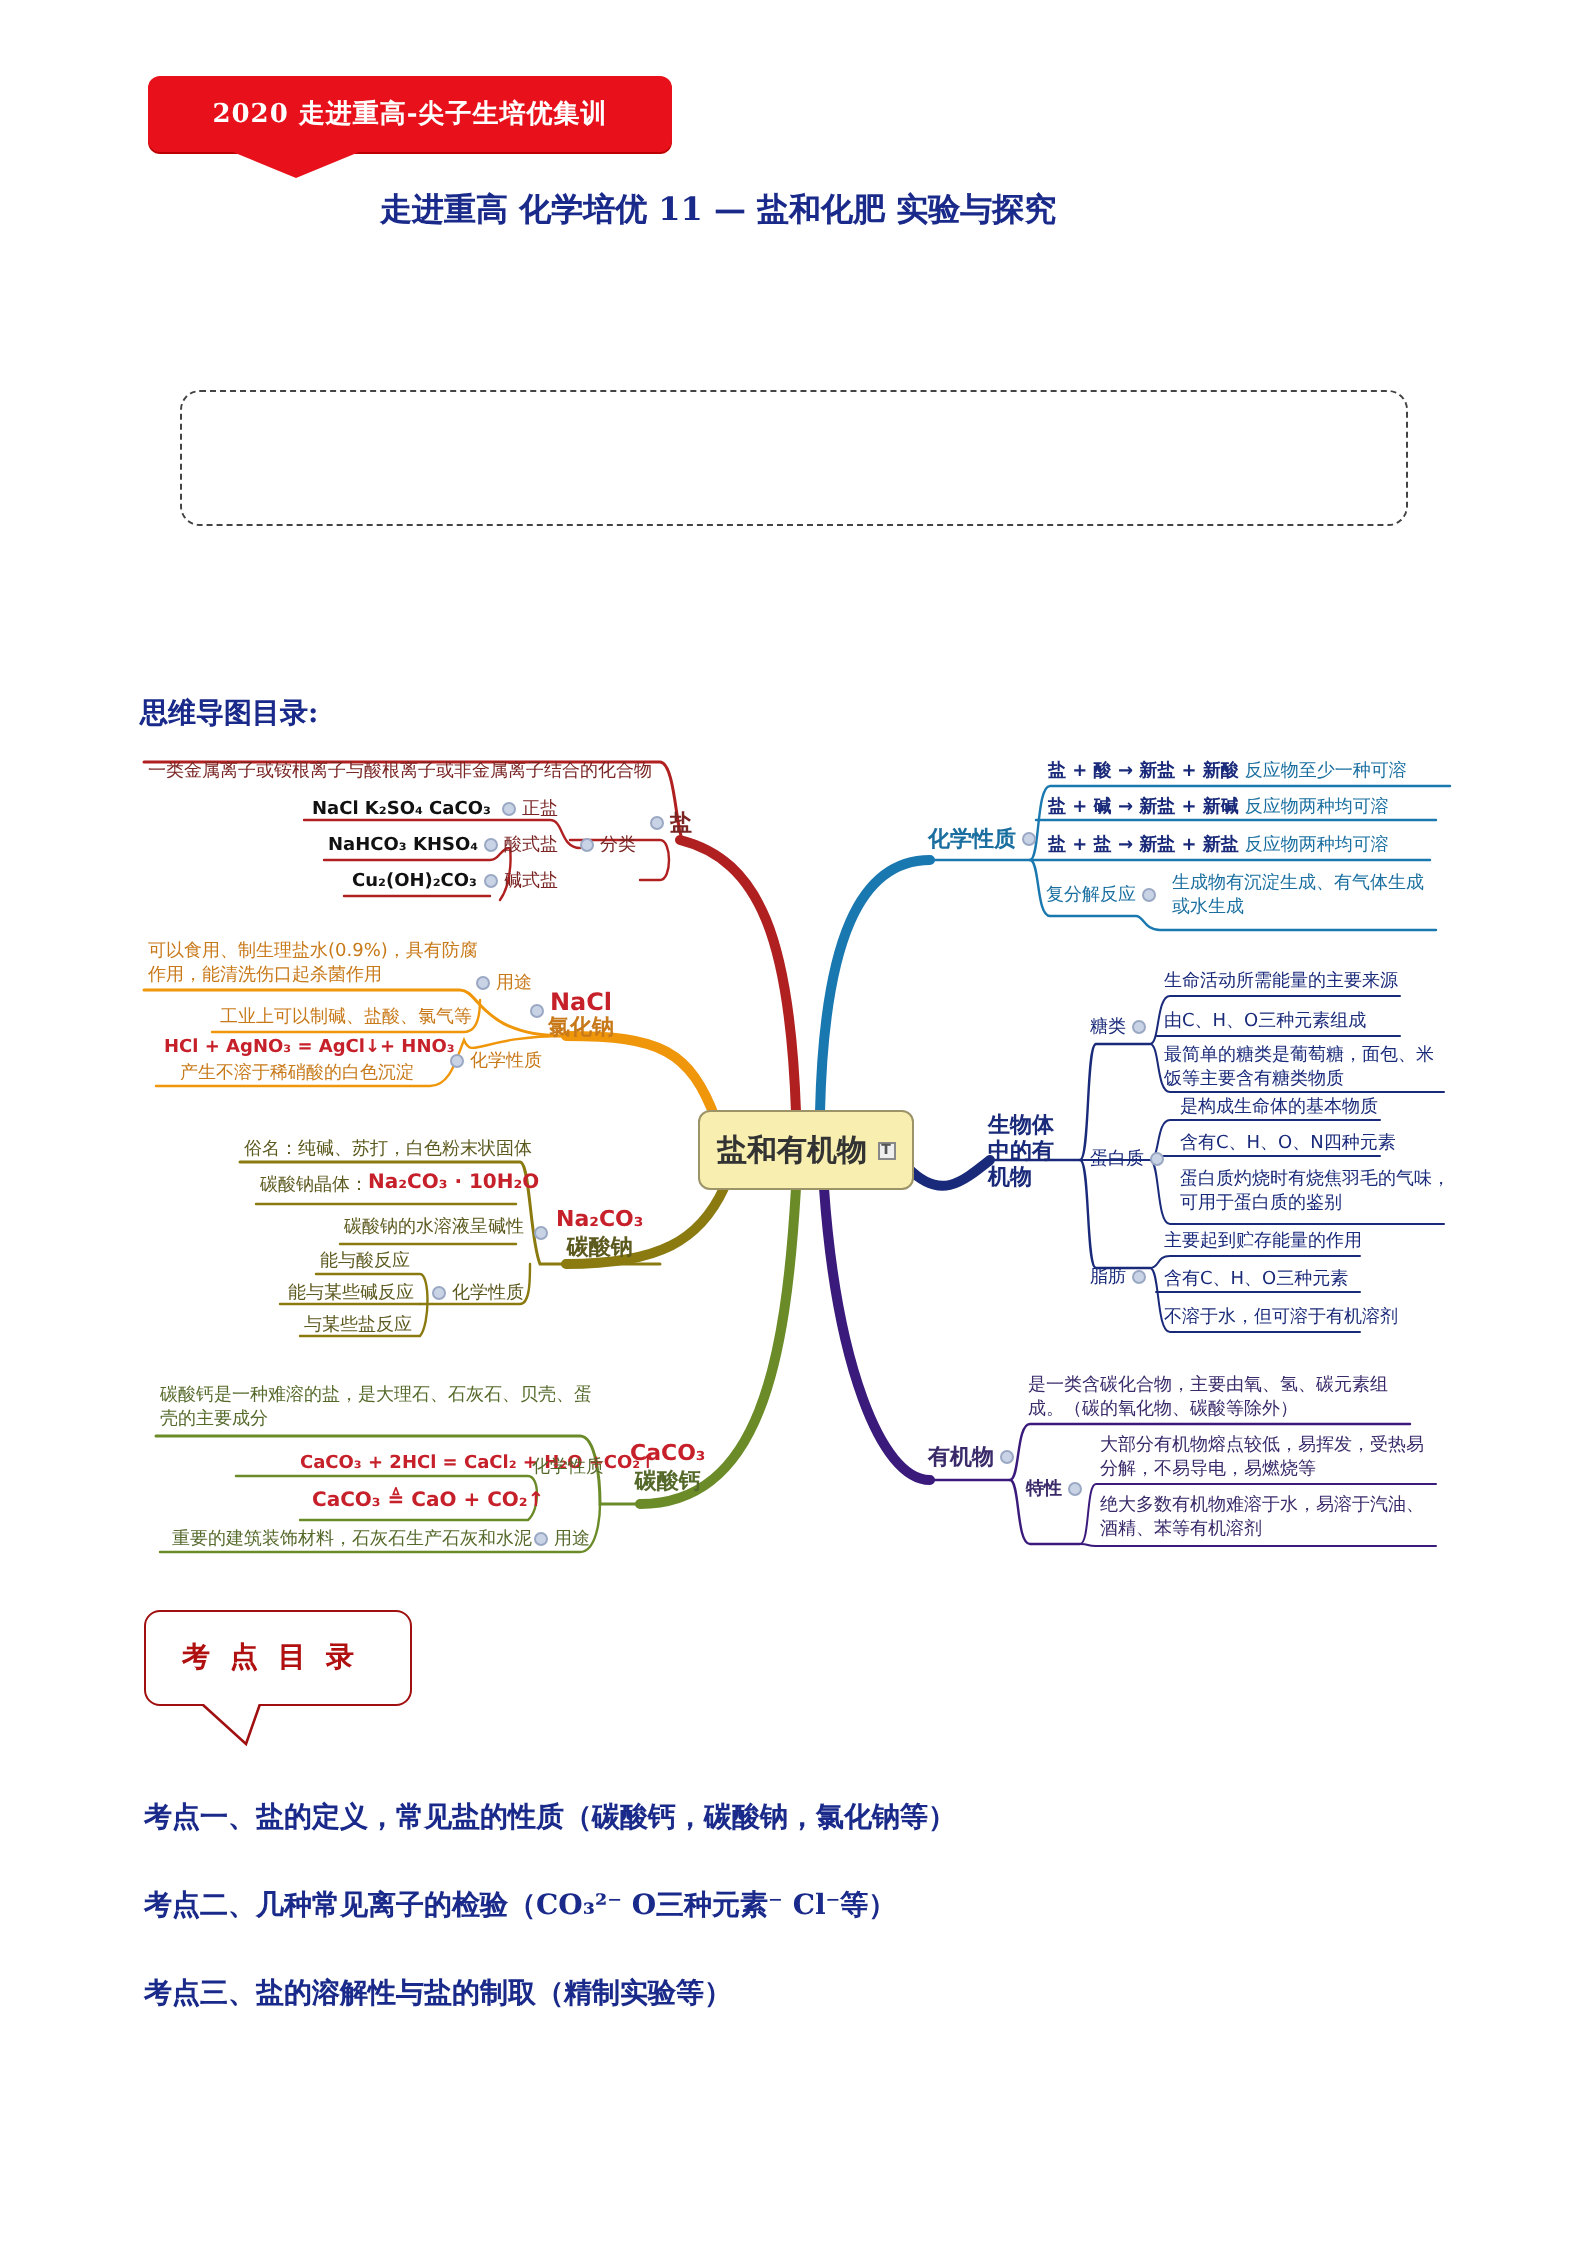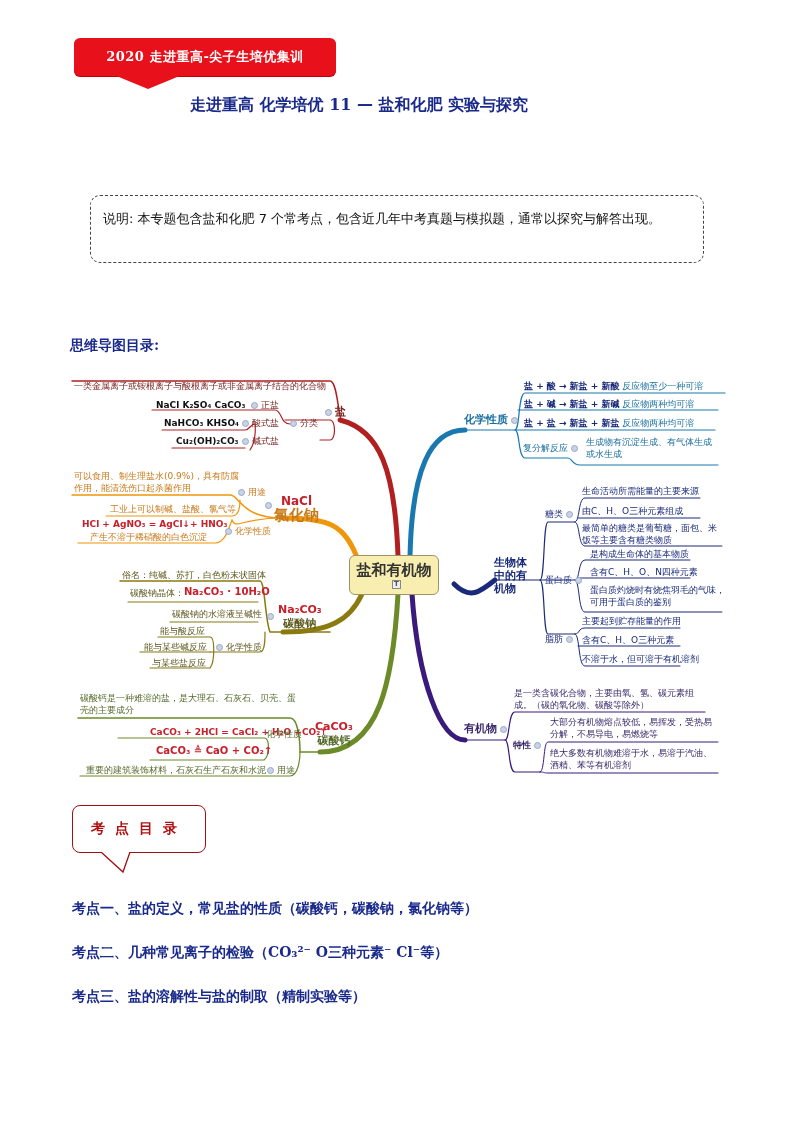--- a/index.html
+++ b/index.html
@@ -11,39 +11,39 @@
   .banner { left: 74px; top: 38px; width: 262px; height: 38px; background: #e8101a; border-radius: 6px;
             color: #fff; font-weight: bold; font-size: 13px; display: flex; align-items: center; justify-content: center;
             font-family: "DejaVu Serif", serif; letter-spacing: 0.5px; box-shadow: 0 1px 0 #b00; }
   .banner-tail { left: 114px; top: 75px; width: 0; height: 0; border-left: 34px solid transparent; border-right: 34px solid transparent; border-top: 14px solid #e8101a; }
 
   .doc-title { left: 190px; top: 95px; width: 420px; font-size: 16px; font-weight: bold; color: #1a2a8a; font-family: "DejaVu Serif", serif; white-space: nowrap; }
 
   .note-box { left: 90px; top: 195px; width: 614px; height: 68px; border: 1.5px dashed #444; border-radius: 10px;
               padding: 10px 12px; font-size: 13px; line-height: 25px; color: #111; }
 
-  .mm-heading { left: 70px; top: 337px; font-size: 14px; font-weight: bold; color: #1a2a8a; font-family: "DejaVu Serif", serif; }
+  .mm-heading { left: 70px; top: 348px; font-size: 14px; font-weight: bold; color: #1a2a8a; font-family: "DejaVu Serif", serif; }
 
   
   .t { position: absolute; font-size: 9px; white-space: nowrap; line-height: 12px; }
   .t.wrap { white-space: normal; }
   .red { color: #c6202a; }
   .brown { color: #7a2424; }
   .orange { color: #c87a1a; }
   .olive { color: #5d5a20; }
   .green { color: #55692a; }
   .teal { color: #1a6fa0; }
   .navy { color: #1a2a7a; }
   .purple { color: #3a2a6a; }
   .blk { color: #111; }
   .bold { font-weight: bold; }
   .dot { display: inline-block; width: 7px; height: 7px; border-radius: 50%; background: #c9d3e6; border: 1px solid #9aa8c4; vertical-align: middle; margin: 0 3px; }
 
-  .center-node { left: 349px; top: 555px; width: 90px; height: 40px; background: #f7eeaf; border: 1.5px solid #9c9468;
-                 border-radius: 6px; display: flex; align-items: center; justify-content: center; font-size: 15px; font-weight: bold; color: #333; flex-direction: column; }
+  .center-node { left: 349px; top: 555px; width: 108px; height: 40px; background: #f7eeaf; border: 1.5px solid #9c9468;
+                 border-radius: 6px; display: flex; align-items: center; justify-content: center; font-size: 15px; font-weight: bold; color: #333; }
   .center-node .ico { display: inline-block; width: 9px; height: 9px; border: 1px solid #888; background: #eee; margin-left: 5px; font-size: 7px; line-height: 7px; text-align: center; color: #555; }
 
   
   .kd-box { left: 72px; top: 805px; width: 134px; height: 48px; border: 1.3px solid #a01010; border-radius: 8px; background: #fff;
             display: flex; align-items: center; justify-content: center; color: #b01010; font-weight: bold; font-size: 14px;
             letter-spacing: 10px; font-family: "DejaVu Serif", serif; }
   .kd-tail { left: 100px; top: 852px; }
 
   .kd-item { left: 72px; font-size: 14px; font-weight: bold; color: #1a2a8a; font-family: "DejaVu Serif", serif; white-space: nowrap; }
 </style>
@@ -51,21 +51,20 @@
 <body>
 
 <div class="abs banner">
     <span>2020 走进重高-尖子生培优集训</span>
   </div>
 <div class="abs banner-tail"></div>
 
 <div class="abs doc-title">走进重高 化学培优 11 — 盐和化肥 实验与探究</div>
 
 <div class="abs note-box">
-  <div>说明: 本专题包含盐和化肥 7 个常考点，包含近几年中考真题与模拟题，通常以探究与解答出现。</div>
 </div>
 
 <div class="abs mm-heading">思维导图目录:</div>
 
 <svg class="abs" style="left:0;top:0;" width="794" height="1123">
   <g fill="none" stroke-linecap="round">
 
     <path d="M398 556 C395 470 380 430 340 420" stroke="#b02020" stroke-width="5"></path>
     <path d="M358 560 C345 525 330 518 283 518" stroke="#f0960a" stroke-width="5"></path>
     <path d="M362 594 C350 620 330 632 283 632" stroke="#8a7a10" stroke-width="5"></path>
@@ -136,21 +135,21 @@
 
 <div class="t orange wrap" style="left:74px;top:470px;width:165px;">可以食用、制生理盐水(0.9%)，具有防腐作用，能清洗伤口起杀菌作用</div>
 <div class="t orange" style="left:235px;top:486px;"><span class="dot"></span><span>用途</span></div>
 <div class="t orange" style="left:110px;top:503px;">工业上可以制碱、盐酸、氯气等</div>
 <div class="t red bold" style="left:82px;top:518px;">HCl + AgNO₃ = AgCl↓+ HNO₃</div>
 <div class="t orange" style="left:222px;top:525px;"><span class="dot"></span><span>化学性质</span></div>
 <div class="t orange" style="left:90px;top:531px;">产生不溶于稀硝酸的白色沉淀</div>
 <div class="t" style="left:274px;top:494px;text-align:center;">
   <span class="dot" style="position:absolute;left:-12px;top:8px;"></span>
   <div class="red bold" style="font-size:12px;line-height:14px;">NaCl</div>
-  <div class="orange bold" style="font-size:15px;line-height:14px;">氯化钠</div>
+  <div class="orange bold" style="font-size:11px;line-height:14px;font-family:Liberation Mono, monospace;">氯化钠</div>
 </div>
 
 <div class="t olive" style="left:122px;top:569px;">俗名：纯碱、苏打，白色粉末状固体</div>
 <div class="t olive" style="left:130px;top:587px;">碳酸钠晶体：</div>
 <div class="t red bold" style="left:184px;top:586px;font-size:10px;">Na₂CO₃ · 10H₂O</div>
 <div class="t olive" style="left:172px;top:608px;">碳酸钠的水溶液呈碱性</div>
 <div class="t olive" style="left:160px;top:625px;">能与酸反应</div>
 <div class="t olive" style="left:144px;top:641px;">能与某些碱反应</div>
 <div class="t olive" style="left:213px;top:641px;"><span class="dot"></span><span>化学性质</span></div>
 <div class="t olive" style="left:152px;top:657px;">与某些盐反应</div>

